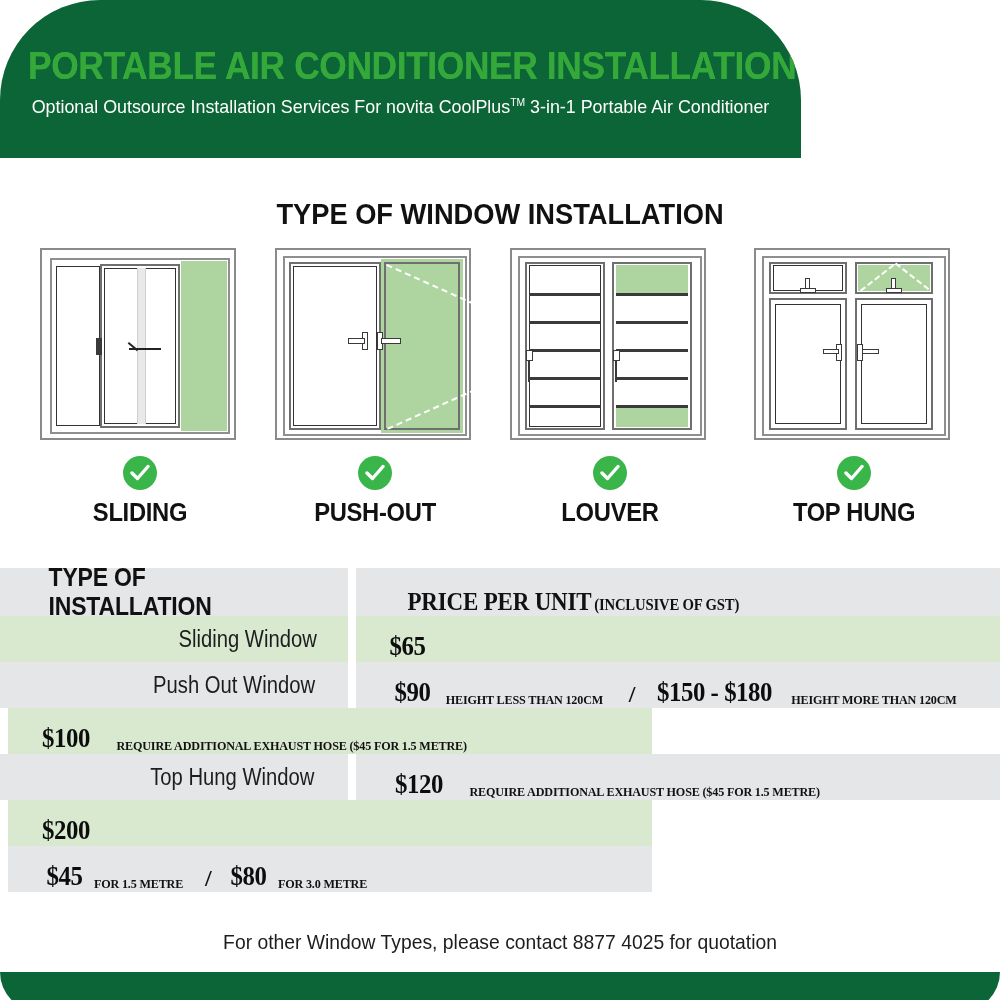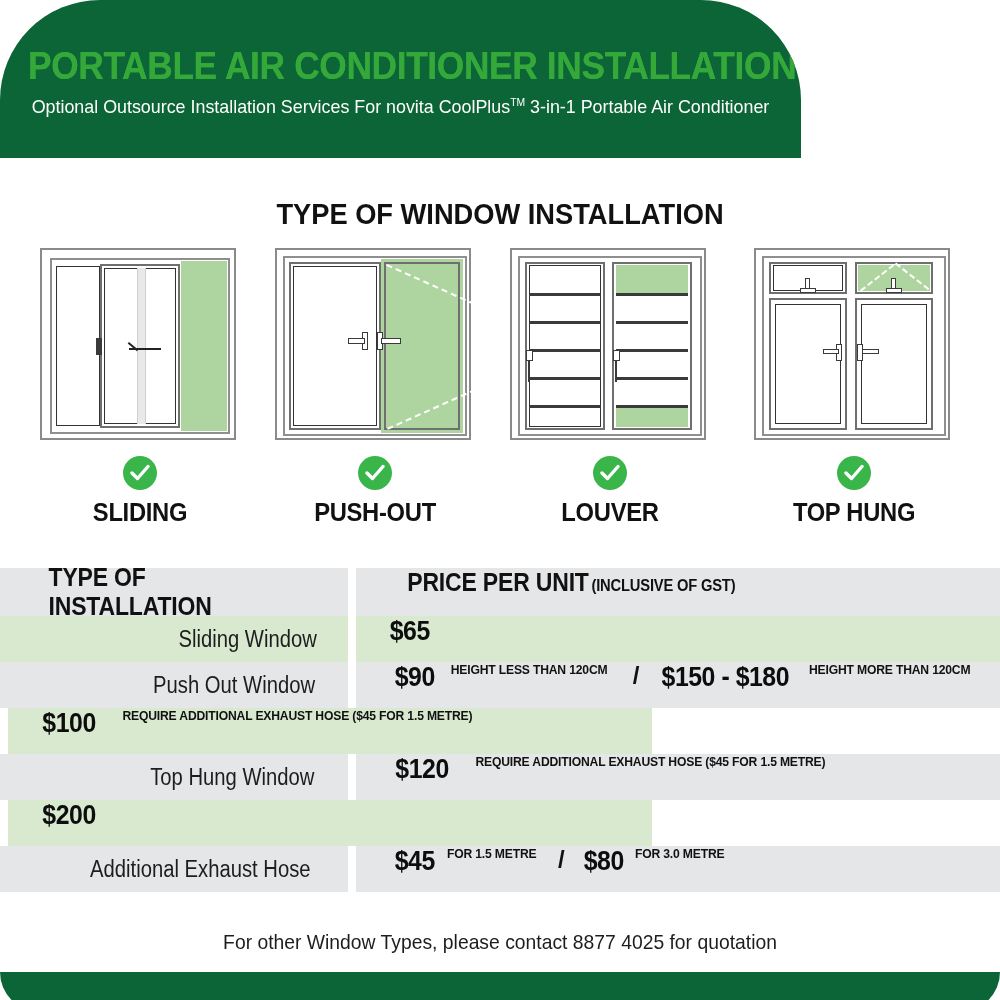--- a/index.html
+++ b/index.html
@@ -108,22 +108,23 @@
   .trow{position:relative;height:46px;width:1000px;display:flex;}
   .trow.head{height:48px;}
   .cell-l{
     width:348px;box-sizing:border-box;
     display:flex;align-items:center;justify-content:flex-end;
     padding-right:22px;
   }
   .gap{width:8px;background:#ffffff;}
   .cell-r{
     width:644px;box-sizing:border-box;
-    display:flex;align-items:flex-start;justify-content:flex-start;
+    display:flex;align-items:flex-end;justify-content:flex-start;
     padding-left:32px;
+    font-family:Liberation Serif, serif;
   }
   .bg-grey{background:#e5e6e8;padding-left:37px;}
   .bg-green{background:#d9e9d0;}
   .bg-white{background:#ffffff;}
 
   .hd-l{font-size:25px;font-weight:bold;color:#111;transform:scaleX(0.92);letter-spacing:-0.2px;}
   .hd-r{font-size:25px;font-weight:bold;color:#111;transform:scaleX(0.92);letter-spacing:-0.2px;white-space:nowrap;}
   .hd-r .small{font-size:16px;font-weight:bold;margin-left:3px;}
 
   .lbl{font-size:23px;color:#1d1d1d;transform:scaleX(0.88);font-weight:normal;white-space:nowrap;}
@@ -336,23 +337,20 @@
 
     <div class="trow">
       <div class="gap bg-white"></div>
       <div class="cell-r bg-green">
         <span class="price">$200</span>
         <span class="note"></span>
       </div>
     </div>
 
     <div class="trow">
-      <div class="cell-l bg-grey">
-        <span class="lbl">Additional Exhaust Hose</span>
-      </div>
       <div class="gap bg-white"></div>
       <div class="cell-r bg-grey">
         <span class="price">$45</span>
         <span class="note">FOR 1.5 METRE</span>
         <span class="sep">/</span>
         <span class="price">$80</span>
         <span class="note">FOR 3.0 METRE</span>
       </div>
     </div>
 

